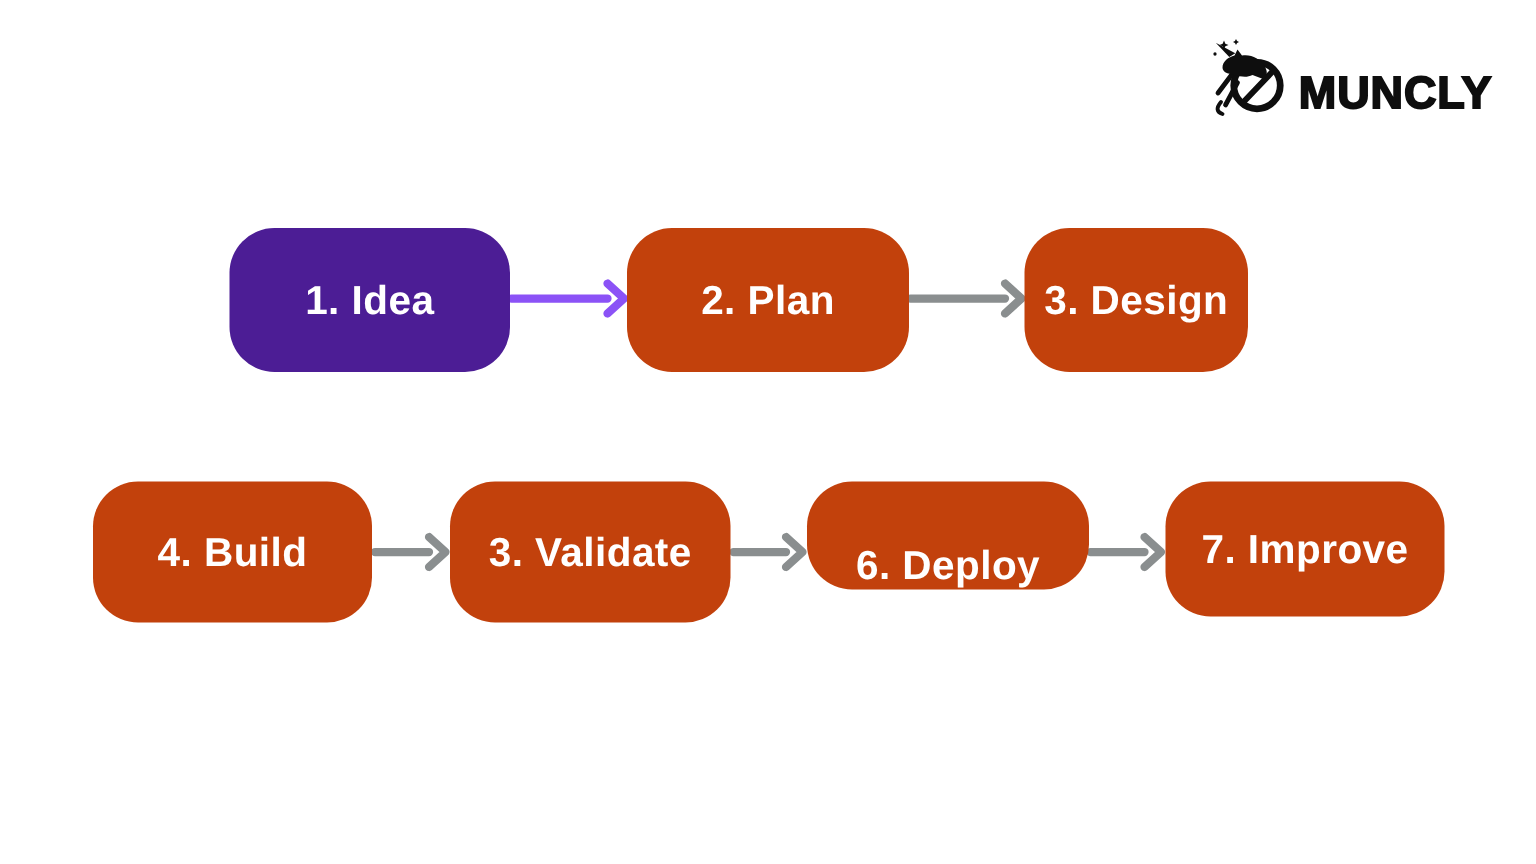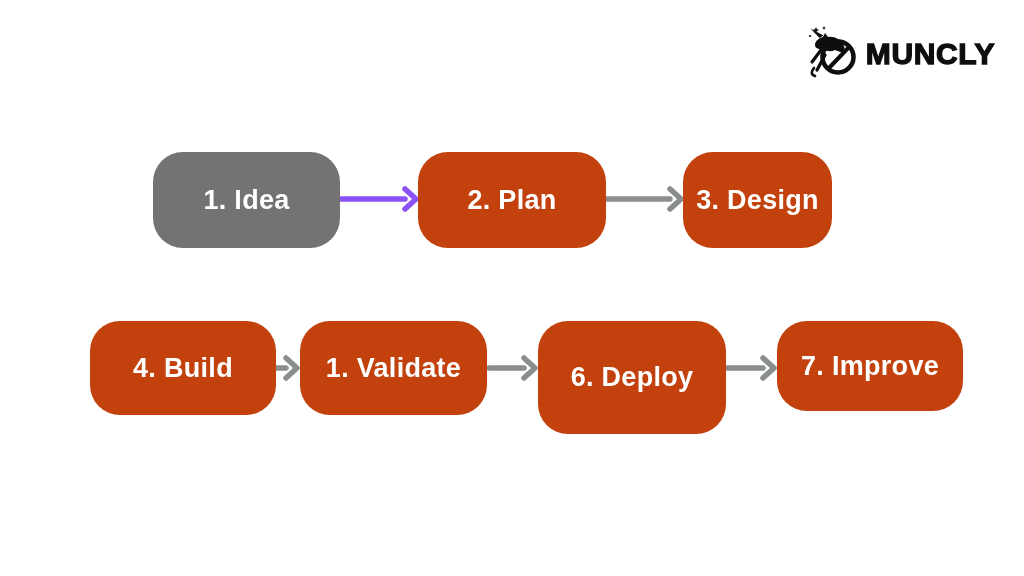--- a/index.html
+++ b/index.html
@@ -1,42 +1,42 @@
 <!DOCTYPE html>
 <html><head>
 <meta charset="utf-8">
 <style>
   html,body{margin:0;padding:0;background:#e8e8e8;}
   .canvas{
     position:relative;width:1024px;height:576px;background:#ffffff;
     font-family:"Liberation Sans","DejaVu Sans",sans-serif;overflow:hidden;
   }
   
-  .logo{position:absolute;top:26px;right:29px;display:flex;align-items:center;gap:7px;}
+  .logo{position:absolute;top:26px;right:29px;display:flex;align-items:flex-end;gap:7px;}
   .logo-icon{width:52px;height:52px;display:block;}
   .logo-text{
     font-size:30px;font-weight:900;color:#0E0E0E;letter-spacing:.6px;
     -webkit-text-stroke:1.3px #0E0E0E;line-height:1;padding-top:4px;
   }
   
   .step{
     position:absolute;height:96px;border-radius:30px;background:#c2410c;
     display:flex;align-items:center;justify-content:center;
   }
-  .step--active{background:#737373;}
+  .step--active{background:#4c1d95;}
   .step-label{
     color:#ffffff;font-size:27px;font-weight:700;letter-spacing:.3px;
     white-space:nowrap;
   }
   .s1{left:153px;top:152px;width:187px;}
   .s2{left:418px;top:152px;width:188px;}
   .s3{left:683px;top:152px;width:149px;}
-  .s4{left:62px; top:321px;width:186px;height:94px;margin-left:28px;}
+  .s4{left:62px; top:321px;width:186px;height:94px;}
   .s5{left:300px;top:321px;width:187px;height:94px;}
-  .s6{left:538px;top:321px;width:188px;height:113px;}
+  .s6{left:538px;top:321px;width:188px;height:72px;align-items:flex-end;}
   .s7{left:777px;top:321px;width:186px;height:90px;}
   
   .arrows{position:absolute;left:0;top:0;width:1024px;height:576px;pointer-events:none;}
   .arrow{fill:none;stroke-width:5.5;stroke-linecap:round;stroke-linejoin:round;}
   .arrow--purple{stroke:#8B52F6;}
   .arrow--gray{stroke:#8A8E8F;}
 </style>
 </head>
 <body>
 
@@ -56,21 +56,21 @@
   <div class="step s2">
     <span class="step-label">2. Plan</span>
   </div>
   <div class="step s3">
     <span class="step-label">3. Design</span>
   </div>
   <div class="step s4">
     <span class="step-label">4. Build</span>
   </div>
   <div class="step s5">
-    <span class="step-label">1. Validate</span>
+    <span class="step-label">3. Validate</span>
   </div>
   <div class="step s6">
     <span class="step-label">6. Deploy</span>
   </div>
   <div class="step s7">
     <span class="step-label">7. Improve</span>
   </div>
 
   <div class="logo">
     <svg class="logo-icon" viewBox="0 0 52 52" aria-hidden="true">

